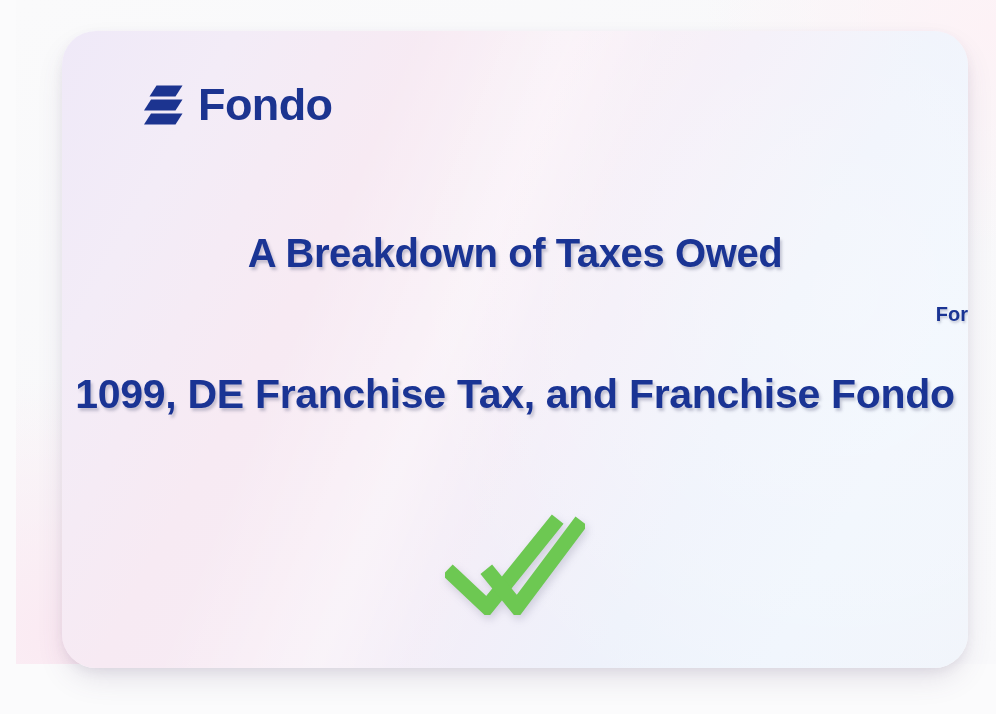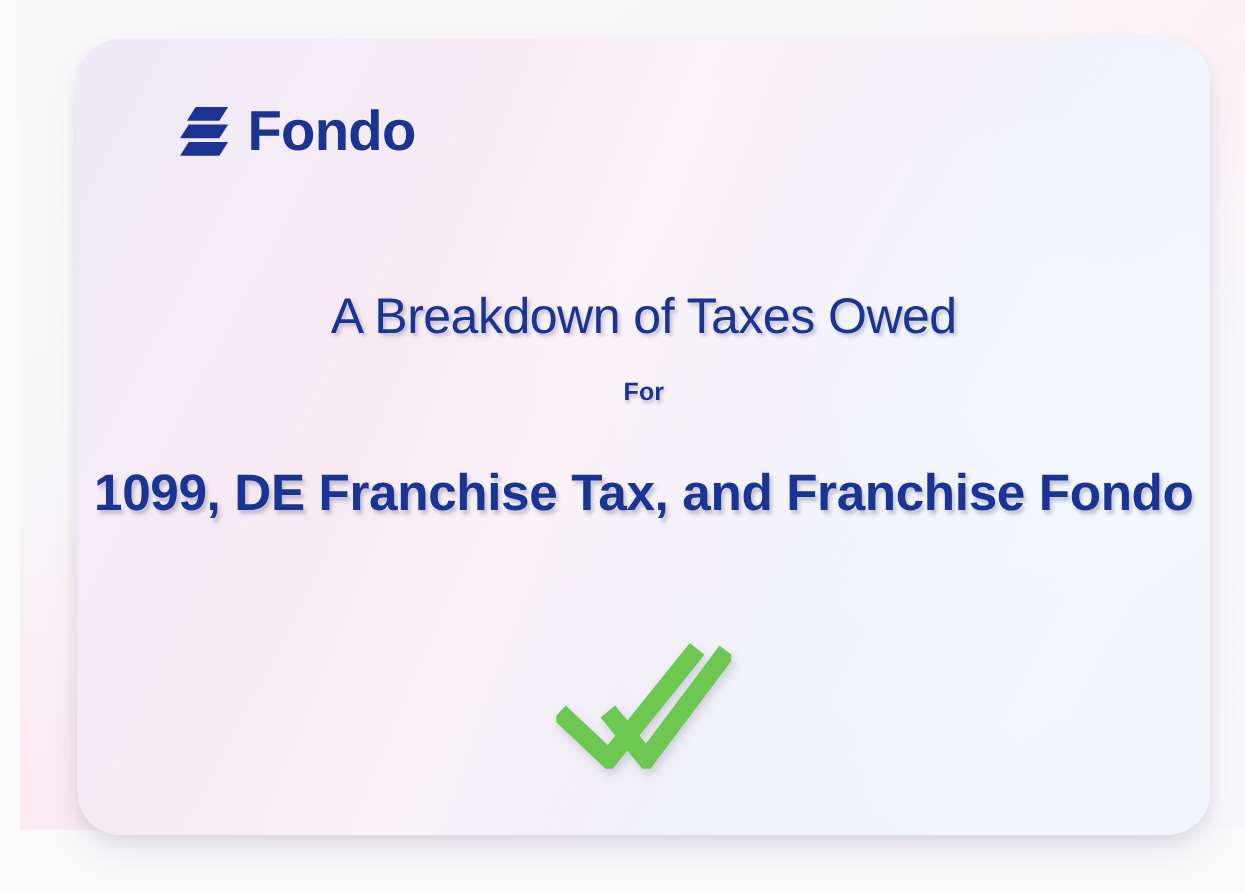--- a/index.html
+++ b/index.html
@@ -109,31 +109,32 @@
   
   .center-col {
     position: absolute;
     left: 0;
     right: 0;
     text-align: center;
   }
   #title-main {
     top: 200px;
     font-size: 40px;
-    font-weight: normal;
+    font-weight: bold;
     color: #1a3494;
     letter-spacing: -0.4px;
     text-shadow: 2px 3px 3px rgba(80, 84, 120, 0.30);
   }
   #title-for {
     top: 272px;
     font-size: 20px;
     font-weight: bold;
     color: #1a3494;
     text-shadow: 1px 2px 2.5px rgba(80, 84, 120, 0.30);
+    text-align: right;
   }
   #title-sub {
     top: 340px;
     font-size: 41px;
     font-weight: bold;
     color: #1a3494;
     letter-spacing: -0.3px;
     text-shadow: 2px 3px 3px rgba(80, 84, 120, 0.30);
   }
 

